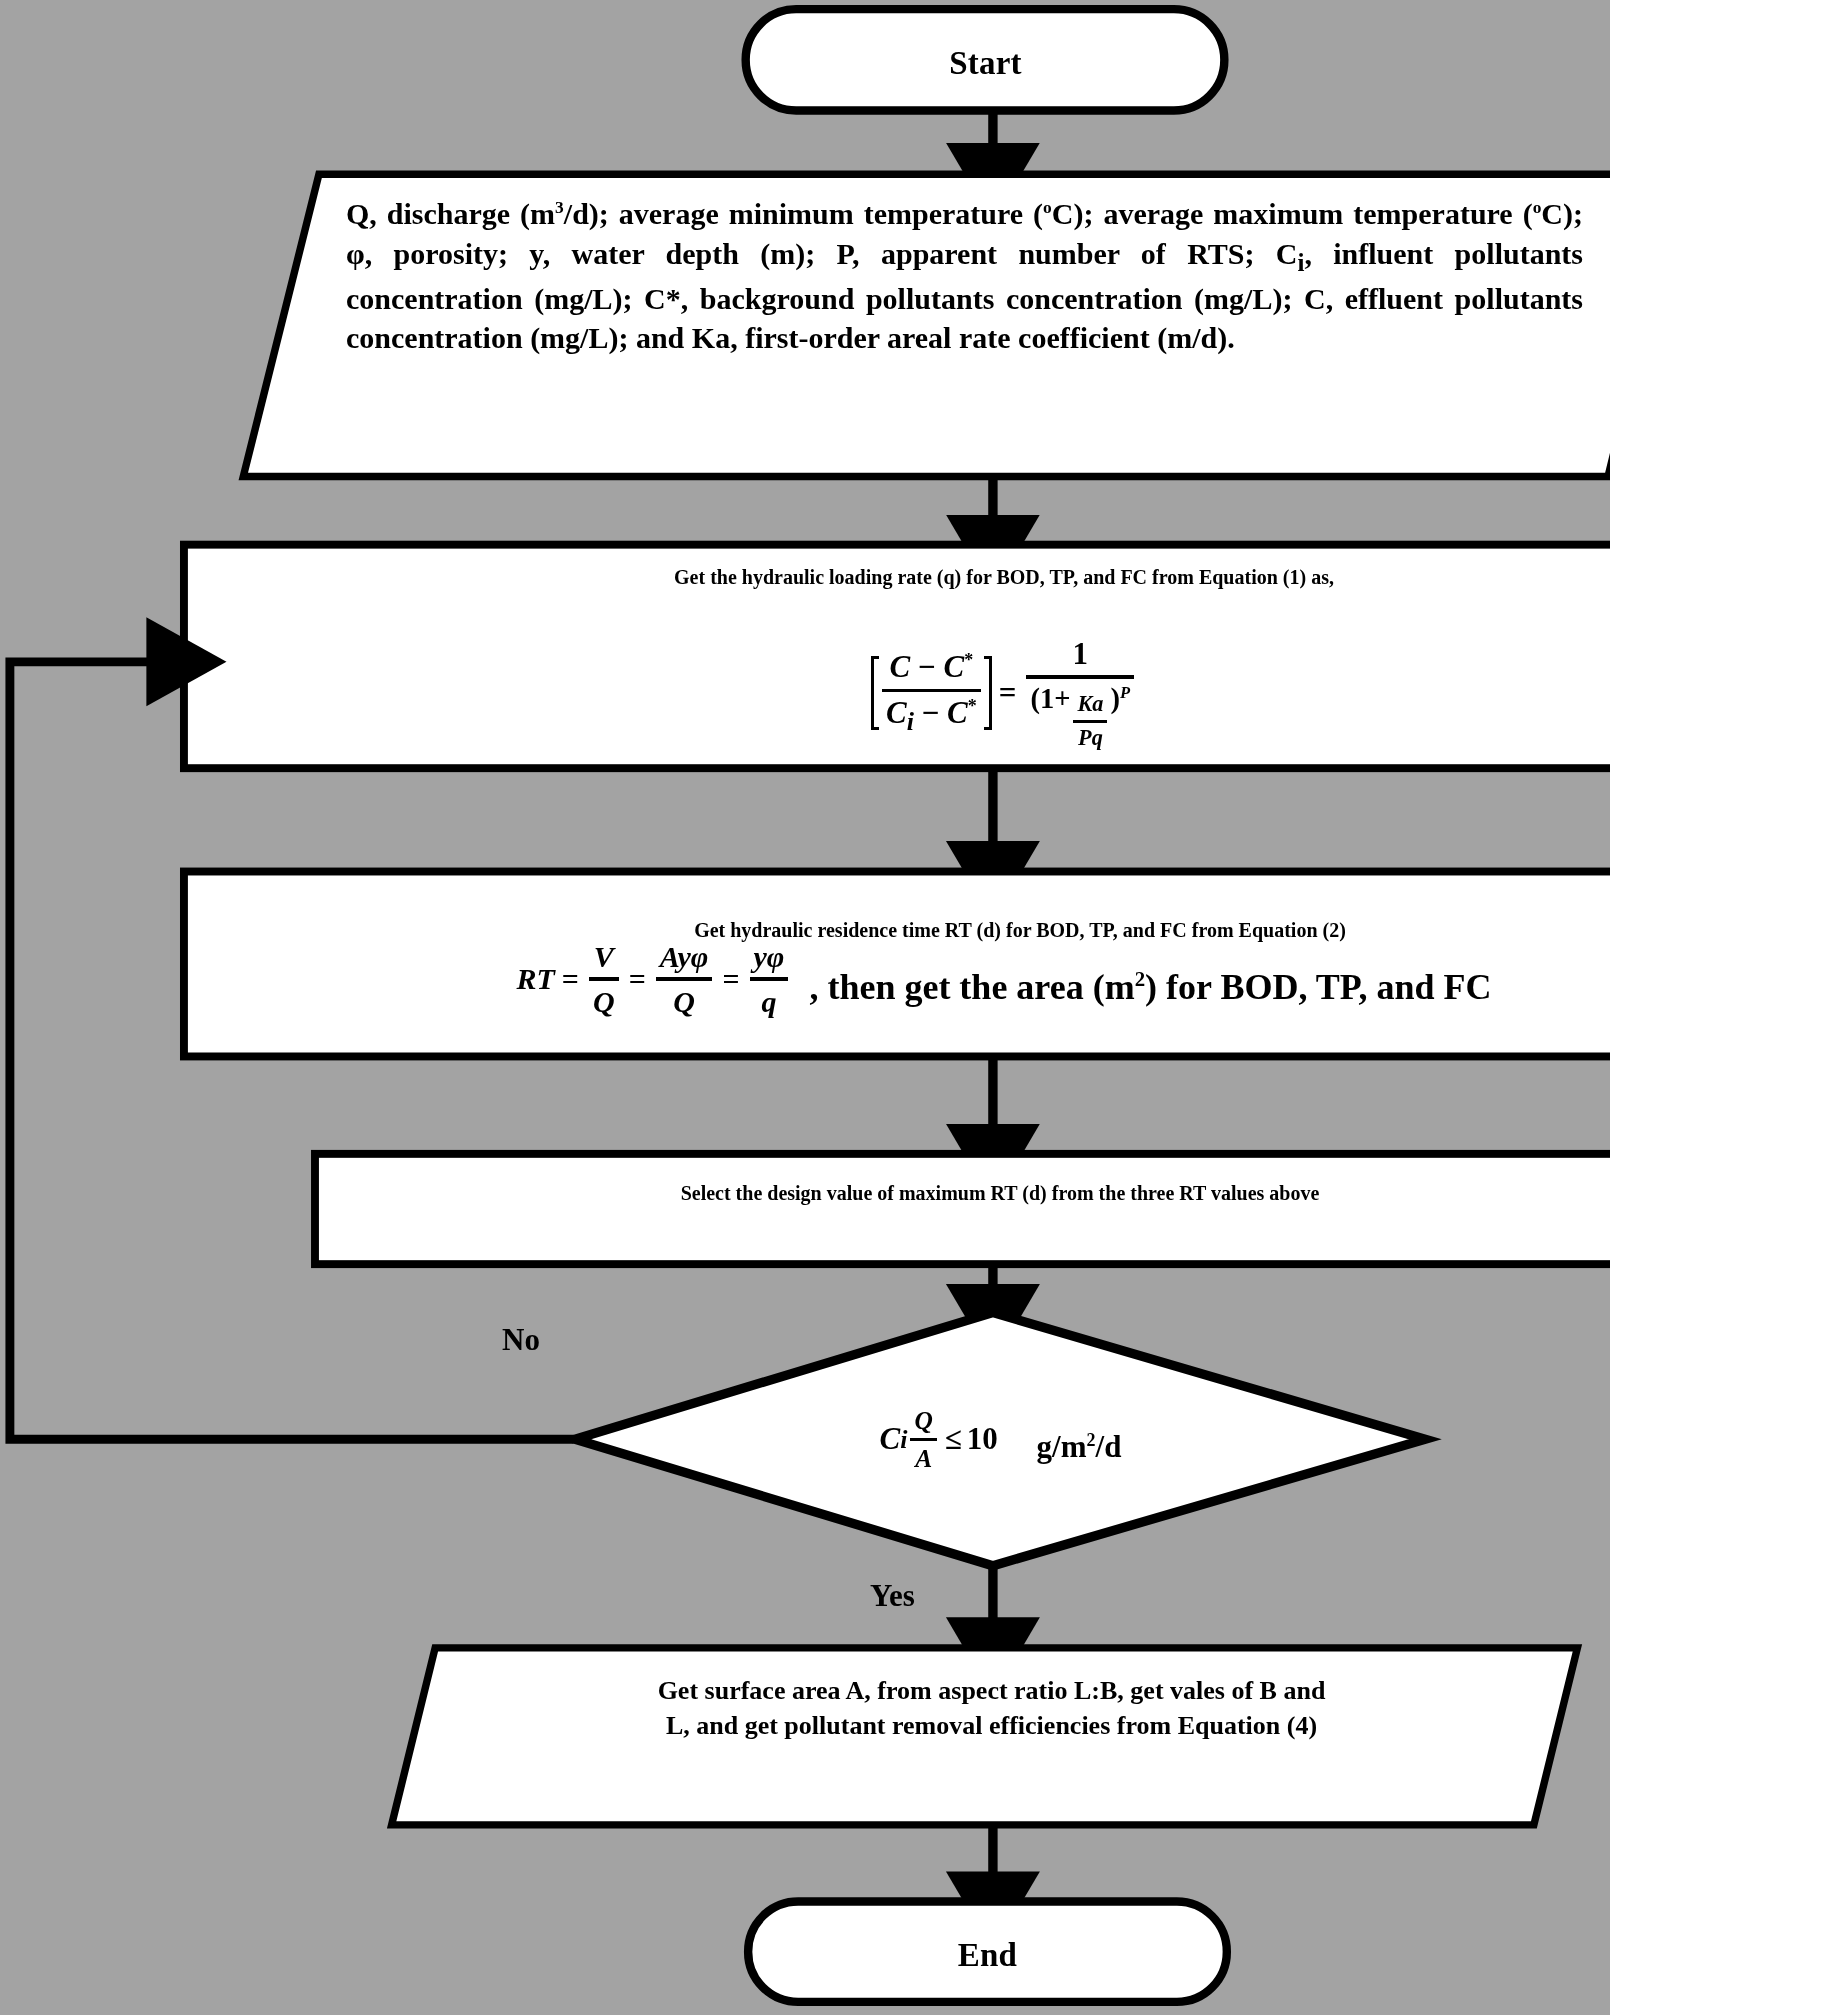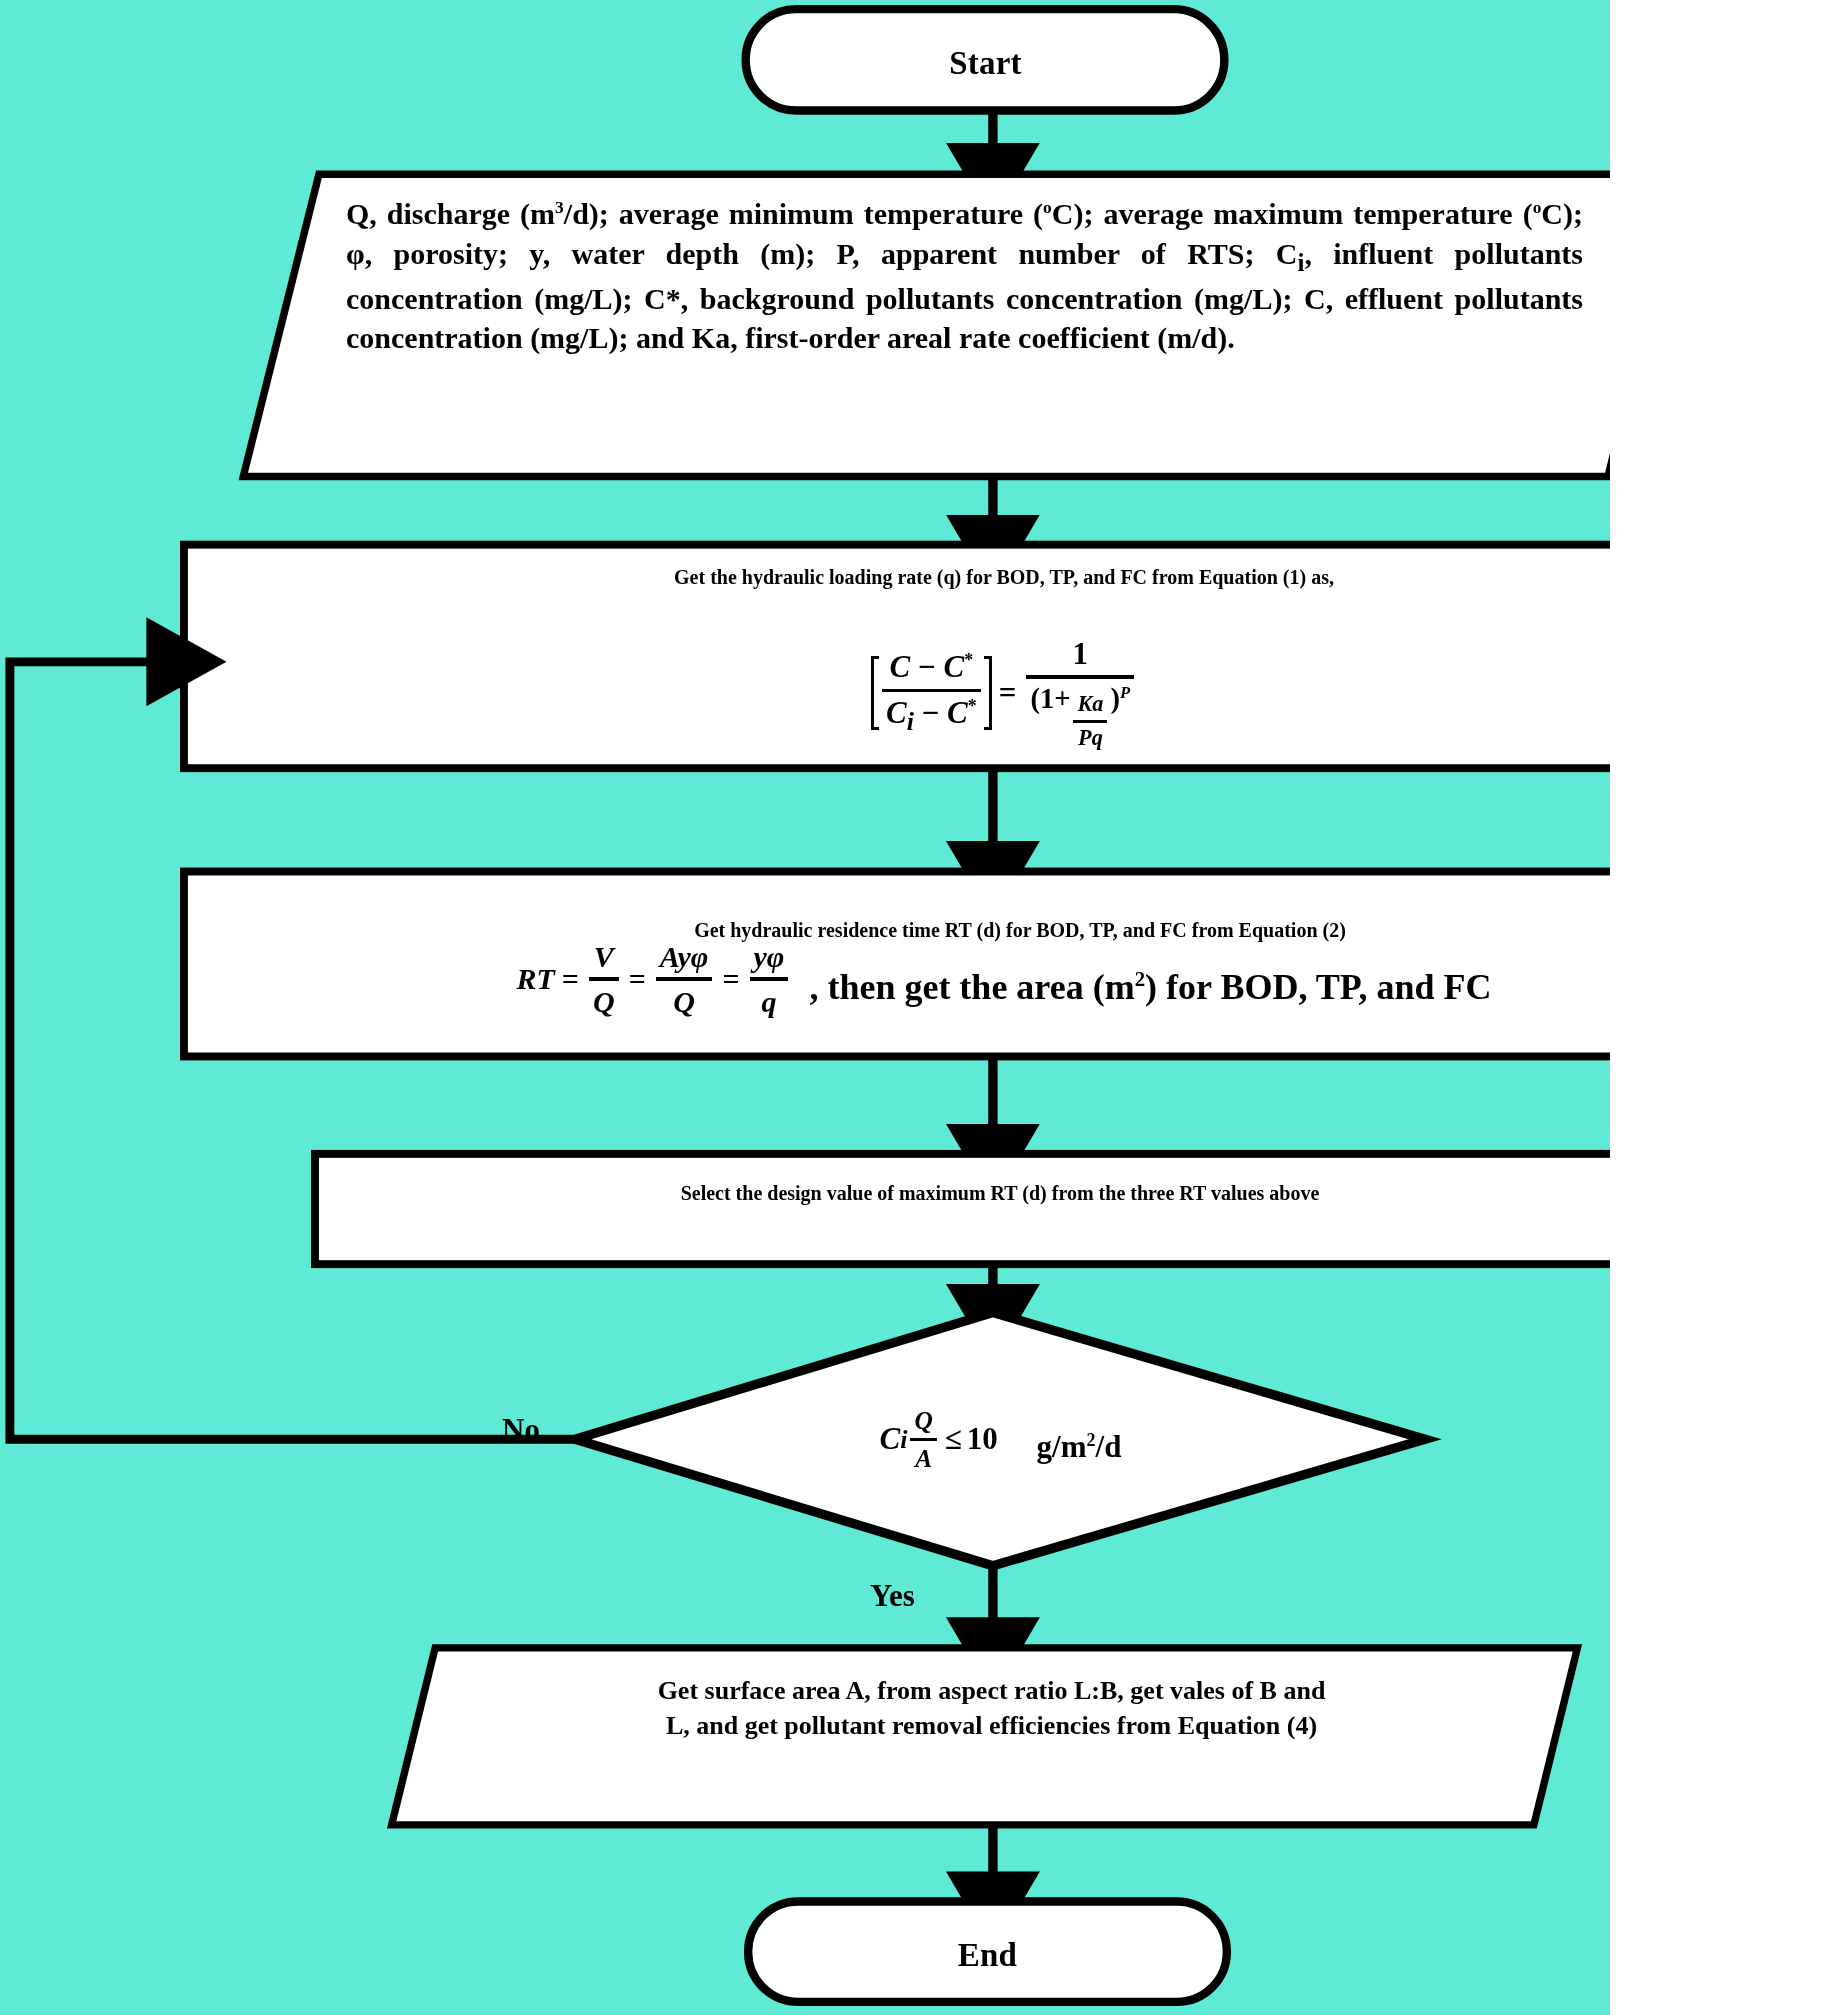--- a/index.html
+++ b/index.html
@@ -1,17 +1,17 @@
 <!DOCTYPE html>
 <html style="font-size:8px"><head>
 <meta charset="utf-8">
 <style>
   html,body{margin:0;padding:0;background:#ffffff;}
   body{font-family:"Liberation Serif",serif;}
-  #canvas{position:relative;width:1610px;height:2015px;background:#5eead4;overflow:hidden;}
+  #canvas{position:relative;width:1610px;height:2015px;background:#a3a3a3;overflow:hidden;}
   svg#flow{position:absolute;left:0;top:0;width:1837px;height:2015px;}
 
   .node-text{
     position:absolute;
     font-family:"Liberation Serif",serif;
     font-weight:bold;
     color:#000;
     text-align:center;
     line-height:1.30;
     z-index:5;
@@ -196,21 +196,21 @@
       <span class="frac thin" style="font-size:0.82em;">
         <span class="num"><i>Q</i></span>
           <span class="bar"></span>
           <span class="den"><i>A</i></span>
       </span>
       <span class="eqsign" style="margin:0 5px;">≤</span>
       <span class="plain" style="font-weight:bold;">10</span>
     </span><span style="font-style:normal;font-weight:bold;font-size:31px;vertical-align:middle;">&nbsp;&nbsp;&nbsp;&nbsp;&nbsp;g/m<sup class="tiny">2</sup>/d</span>
   </div>
 
-  <div class="edge-label" style="left:474px;top:1412px;width:94px;text-align:center;">No</div>
+  <div class="edge-label" style="left:474px;top:1322px;width:94px;text-align:center;">No</div>
 
   <div class="edge-label" style="left:870px;top:1578px;width:94px;text-align:left;">Yes</div>
 
   <div class="node-text" style="left:435px;top:1673px;width:1113px;font-size:26px;text-align:center;line-height:1.36;">
     <div>Get surface area A, from aspect ratio L:B, get vales of B and</div>
     <div>L, and get pollutant removal efficiencies from Equation (4)</div>
   </div>
 
   <div class="node-text terminal-label" style="left:748px;top:1934px;width:479px;">End</div>
 

